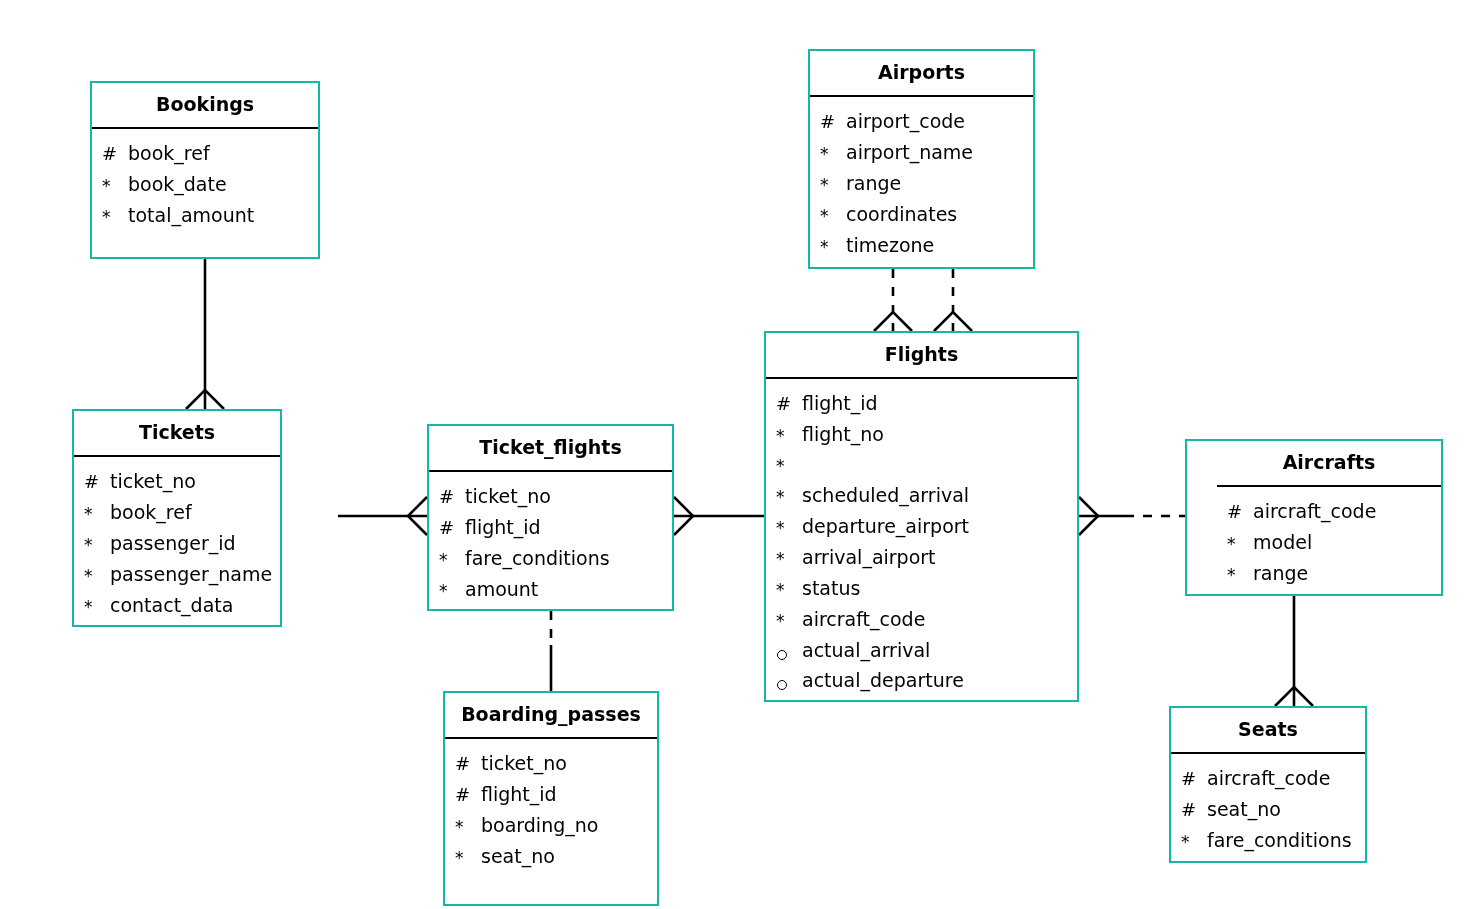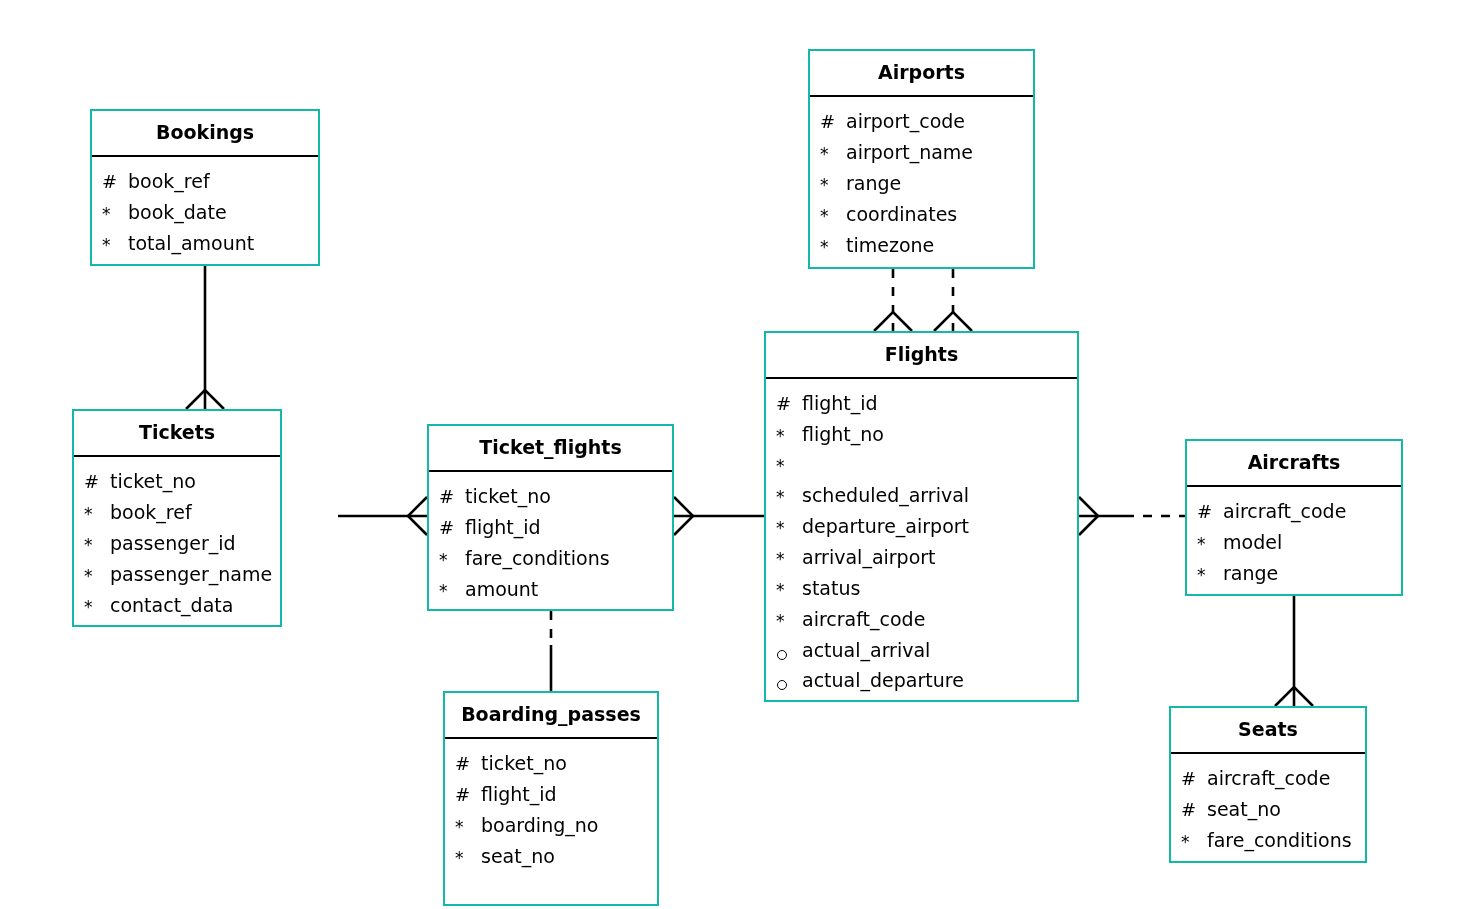--- a/index.html
+++ b/index.html
@@ -126,21 +126,21 @@
       <path d="M 1079 497 L 1098 516 L 1079 535" fill="none" stroke="#000" stroke-width="2.6"></path>
     </g>
 
     <g>
       <line x1="1294" y1="596" x2="1294" y2="706" stroke="#000" stroke-width="2.6"></line>
       <path d="M 1275 706 L 1294 687 L 1313 706" fill="none" stroke="#000" stroke-width="2.6"></path>
     </g>
   </svg>
 
   <div id="entity-layer">
-      <div class="entity" style="left: 90px; top: 81px; width: 230px; height: 157px; margin-top: 28px;">
+      <div class="entity" style="left: 90px; top: 81px; width: 230px; height: 178px;">
         <div class="entity-title">Bookings</div>
         <div class="attr-list">
           <div class="attr">
             <span class="marker">#</span>
             <span class="attr-name">book_ref</span>
           </div>
           <div class="attr">
             <span class="marker star">*</span>
             <span class="attr-name">book_date</span>
           </div>
@@ -279,21 +279,21 @@
           <div class="attr">
             <span class="marker opt-circle"></span>
             <span class="attr-name">actual_arrival</span>
           </div>
           <div class="attr">
             <span class="marker opt-circle"></span>
             <span class="attr-name">actual_departure</span>
           </div>
         </div>
       </div>
-      <div class="entity" style="left: 1185px; top: 439px; width: 218px; height: 157px;">
+      <div class="entity" style="left: 1185px; top: 439px; width: 258px; height: 157px; padding-left: 30px;">
         <div class="entity-title">Aircrafts</div>
         <div class="attr-list">
           <div class="attr">
             <span class="marker">#</span>
             <span class="attr-name">aircraft_code</span>
           </div>
           <div class="attr">
             <span class="marker star">*</span>
             <span class="attr-name">model</span>
           </div>

